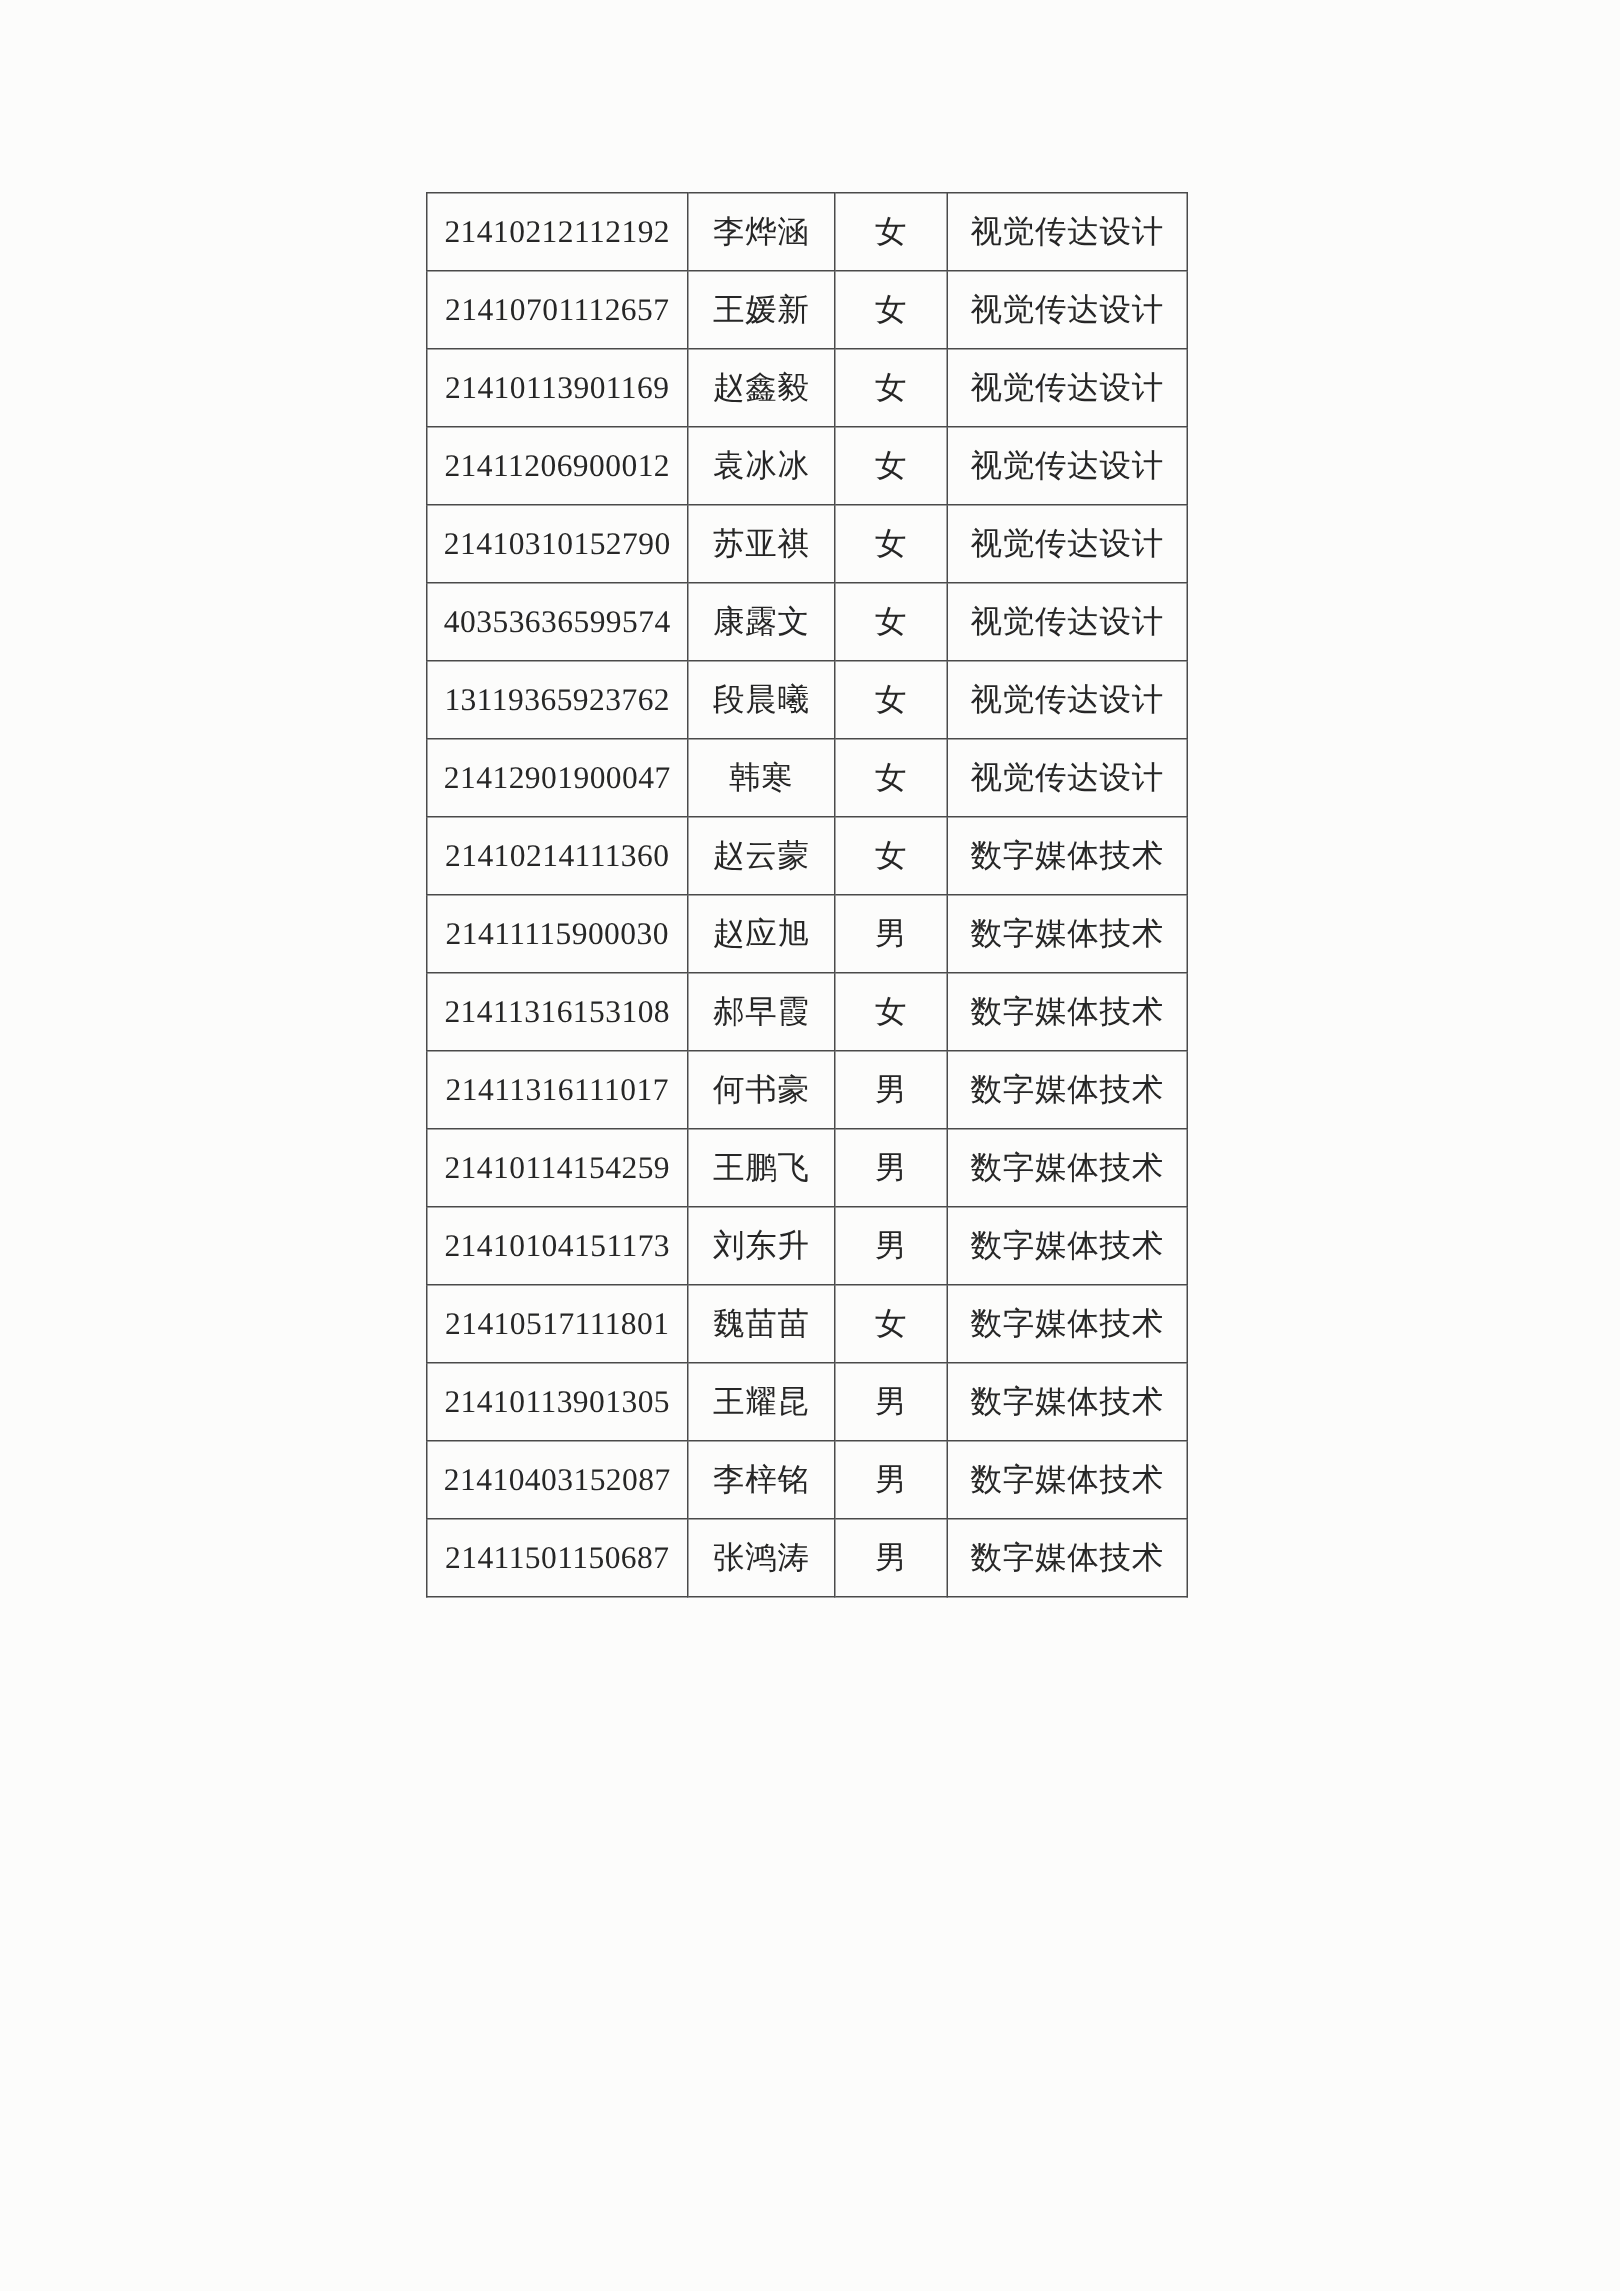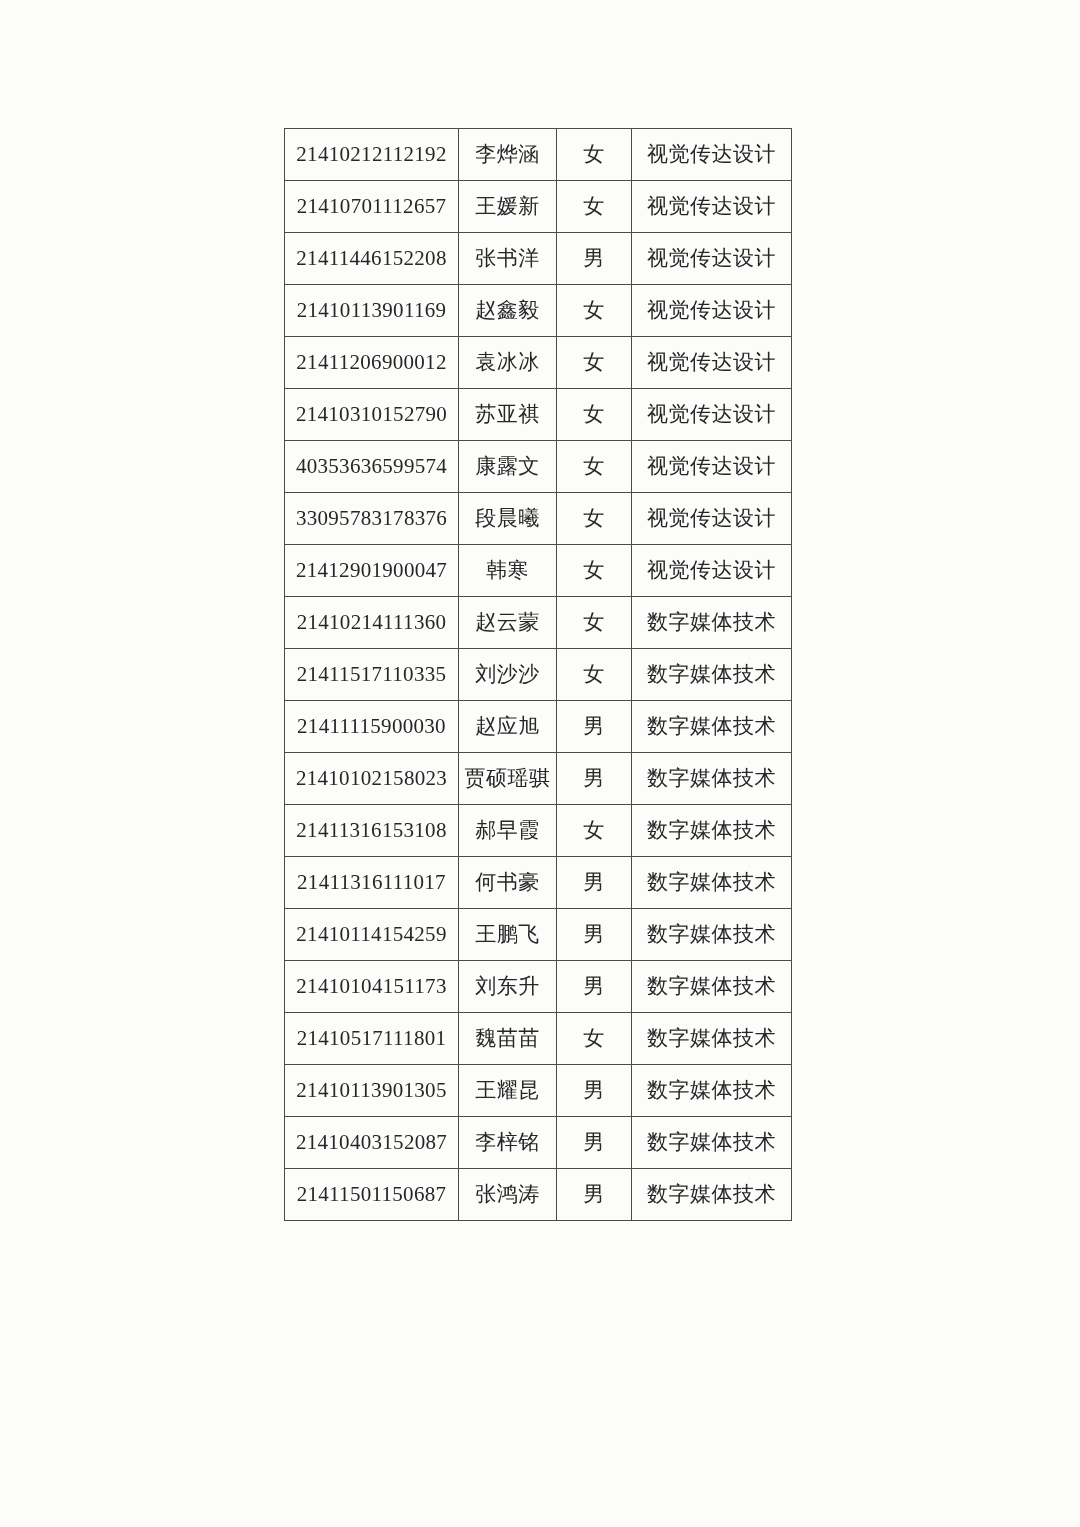--- a/index.html
+++ b/index.html
@@ -66,26 +66,20 @@
     <td>视觉传达设计</td>
   </tr>
 
   <tr>
     <td class="id-cell">21410701112657</td>
     <td>王媛新</td>
     <td>女</td>
     <td>视觉传达设计</td>
   </tr>
 
-  <tr>
-    <td class="id-cell">21411446152208</td>
-    <td>张书洋</td>
-    <td>男</td>
-    <td>视觉传达设计</td>
-  </tr>
 
   <tr>
     <td class="id-cell">21410113901169</td>
     <td>赵鑫毅</td>
     <td>女</td>
     <td>视觉传达设计</td>
   </tr>
 
   <tr>
     <td class="id-cell">21411206900012</td>
@@ -102,21 +96,21 @@
   </tr>
 
   <tr>
     <td class="id-cell">40353636599574</td>
     <td>康露文</td>
     <td>女</td>
     <td>视觉传达设计</td>
   </tr>
 
   <tr>
-    <td class="id-cell">33095783178376</td>
+    <td class="id-cell">13119365923762</td>
     <td>段晨曦</td>
     <td>女</td>
     <td>视觉传达设计</td>
   </tr>
 
   <tr>
     <td class="id-cell">21412901900047</td>
     <td>韩寒</td>
     <td>女</td>
     <td>视觉传达设计</td>
@@ -124,40 +118,28 @@
 
 
 
   <tr>
     <td class="id-cell">21410214111360</td>
     <td>赵云蒙</td>
     <td>女</td>
     <td>数字媒体技术</td>
   </tr>
 
-  <tr>
-    <td class="id-cell">21411517110335</td>
-    <td>刘沙沙</td>
-    <td>女</td>
-    <td>数字媒体技术</td>
-  </tr>
 
   <tr>
     <td class="id-cell">21411115900030</td>
     <td>赵应旭</td>
     <td>男</td>
     <td>数字媒体技术</td>
   </tr>
 
-  <tr>
-    <td class="id-cell">21410102158023</td>
-    <td>贾硕瑶骐</td>
-    <td>男</td>
-    <td>数字媒体技术</td>
-  </tr>
 
   <tr>
     <td class="id-cell">21411316153108</td>
     <td>郝早霞</td>
     <td>女</td>
     <td>数字媒体技术</td>
   </tr>
 
   <tr>
     <td class="id-cell">21411316111017</td>

